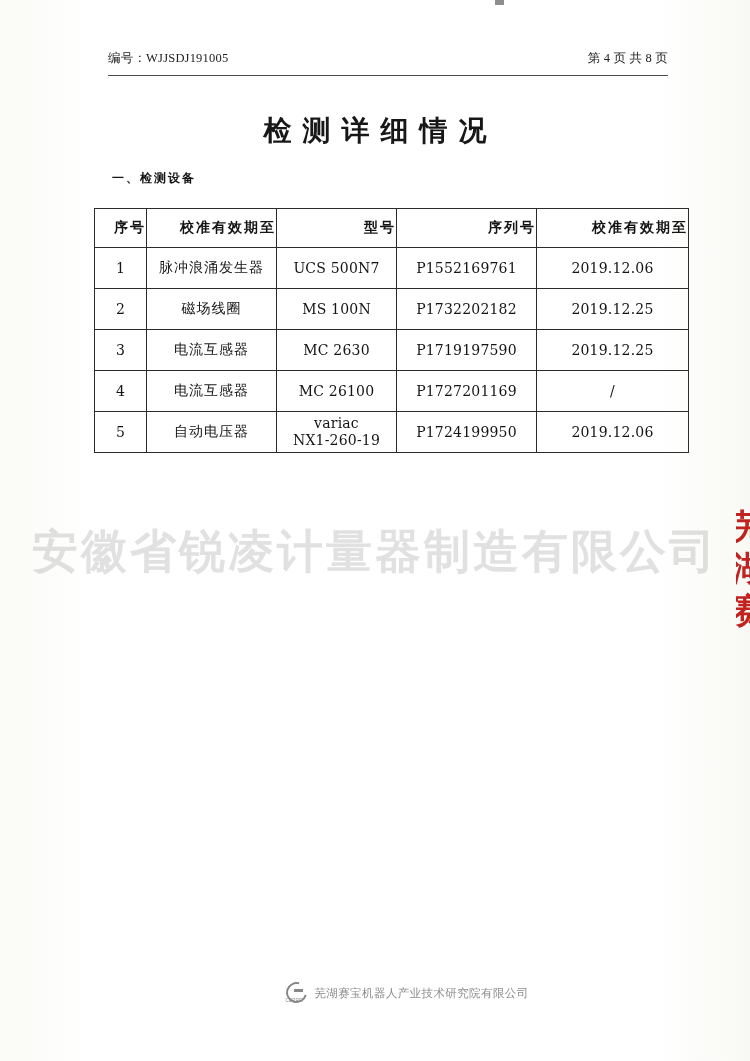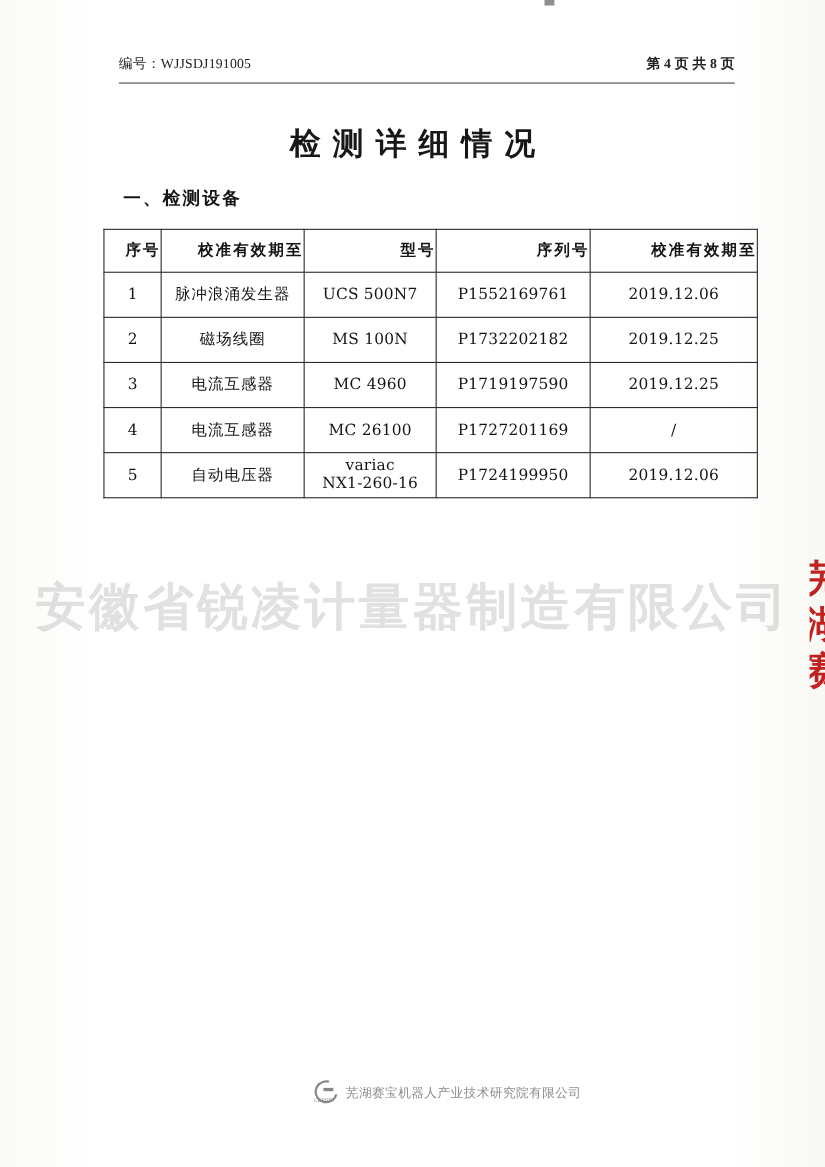--- a/index.html
+++ b/index.html
@@ -51,21 +51,21 @@
   .header .doc-no {
     font-family: "Liberation Serif", serif;
     font-size: 12.5px;
     color: #222;
     white-space: nowrap;
   }
   .header .page-no {
     font-family: "Liberation Serif", serif;
     font-size: 12.5px;
     color: #222;
-    font-weight: bold;
+    font-weight: normal;
     white-space: nowrap;
   }
   .header-rule {
     position: absolute;
     top: 75px;
     left: 108px;
     width: 560px;
     height: 1px;
     background: #4a4a4a;
   }
@@ -82,21 +82,21 @@
     letter-spacing: 11px;
     color: #171717;
     text-indent: 11px;
   }
   
   .section-heading {
     position: absolute;
     top: 170px;
     left: 112px;
     font-family: "DejaVu Serif", serif;
-    font-size: 16px;
+    font-size: 12px;
     font-weight: bold;
     letter-spacing: 2px;
     color: #141414;
   }
   
   .table-wrap {
     position: absolute;
     top: 208px;
     left: 94px;
     width: 594px;
@@ -279,37 +279,37 @@
         <tr>
           <td class="idx">2</td>
           <td class="cn">磁场线圈</td>
           <td class="latin">MS 100N</td>
           <td class="latin">P1732202182</td>
           <td class="latin">2019.12.25</td>
         </tr>
         <tr>
           <td class="idx">3</td>
           <td class="cn">电流互感器</td>
-          <td class="latin">MC 4960</td>
+          <td class="latin">MC 2630</td>
           <td class="latin">P1719197590</td>
           <td class="latin">2019.12.25</td>
         </tr>
         <tr>
           <td class="idx">4</td>
           <td class="cn">电流互感器</td>
           <td class="latin">MC 26100</td>
           <td class="latin">P1727201169</td>
           <td class="latin">/</td>
         </tr>
         <tr>
           <td class="idx">5</td>
           <td class="cn">自动电压器</td>
           <td class="latin two-line">
             <div>variac</div>
-            <div>NX1-260-16</div>
+            <div>NX1-260-19</div>
           </td>
           <td class="latin">P1724199950</td>
           <td class="latin">2019.12.06</td>
         </tr>
       </tbody>
     </table>
   </div>
 
   <div class="watermark">安徽省锐凌计量器制造有限公司</div>
 

